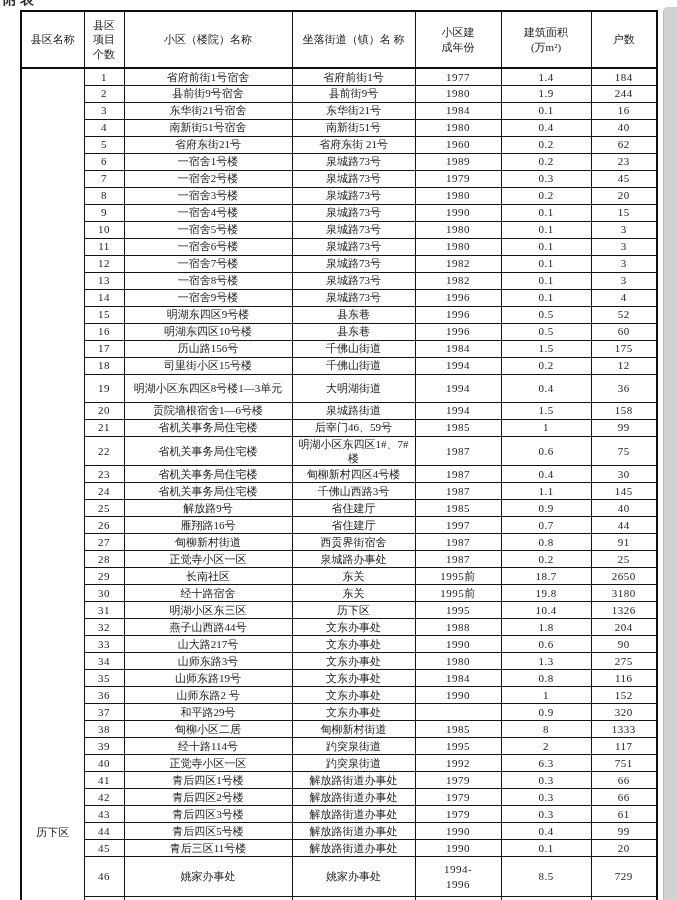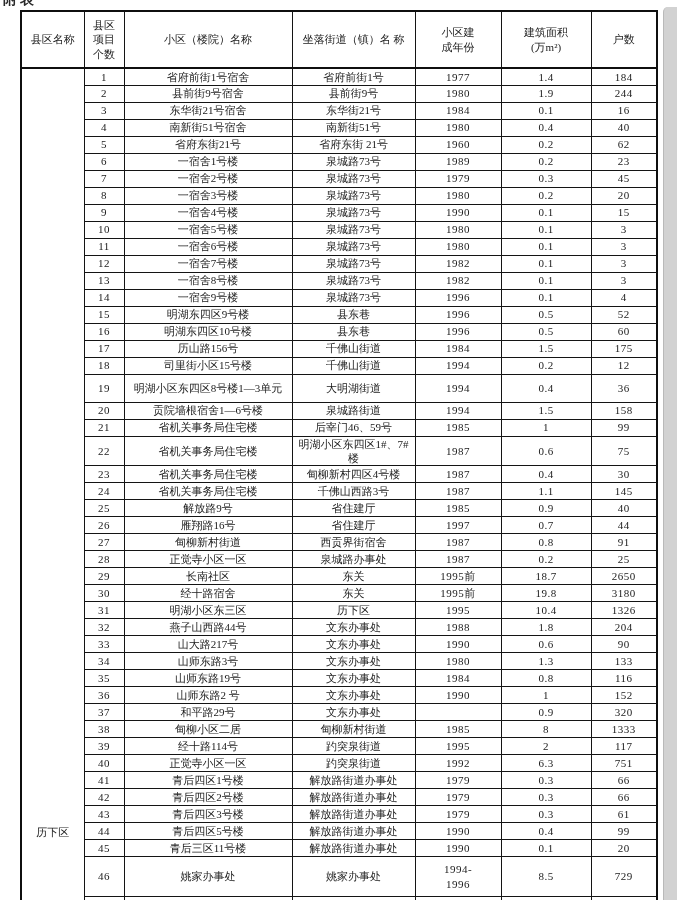--- a/index.html
+++ b/index.html
@@ -343,21 +343,21 @@
           <td class="c-num">1990</td>
           <td class="c-num">0.6</td>
           <td class="c-num">90</td>
         </tr>
         <tr>
           <td class="c-num">34</td>
           <td class="">山师东路3号</td>
           <td class="">文东办事处</td>
           <td class="c-num">1980</td>
           <td class="c-num">1.3</td>
-          <td class="c-num">133</td>
+          <td class="c-num">275</td>
         </tr>
         <tr>
           <td class="c-num">35</td>
           <td class="">山师东路19号</td>
           <td class="">文东办事处</td>
           <td class="c-num">1984</td>
           <td class="c-num">0.8</td>
           <td class="c-num">116</td>
         </tr>
         <tr>

